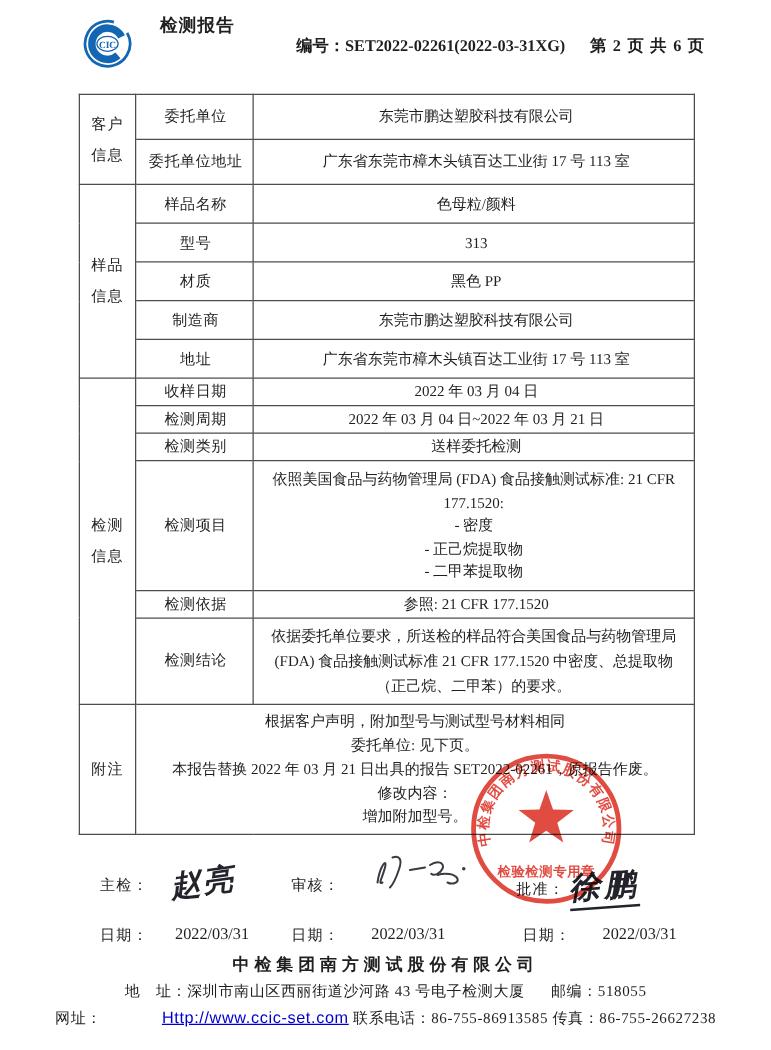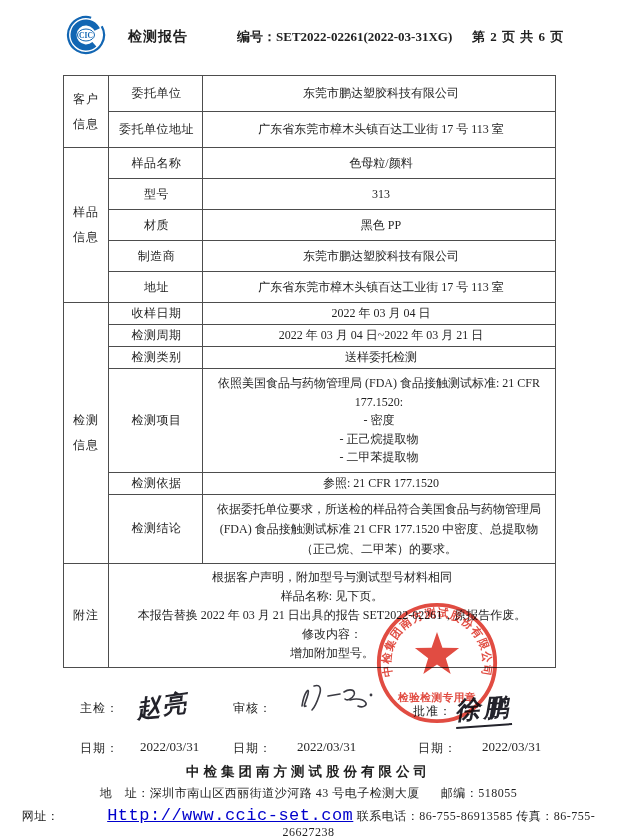--- a/index.html
+++ b/index.html
@@ -5,21 +5,21 @@
   * { margin:0; padding:0; box-sizing:border-box; }
   html,body { width:617px; background:#ffffff; }
   body {
     position:relative; width:617px; height:840px;
     font-family:"Liberation Serif","DejaVu Serif",serif;
     color:#1f1f1f; overflow:hidden;
   }
 
   
   .logo { position:absolute; left:66px; top:15px; width:40px; height:40px; }
-  .hdr-title { position:absolute; left:128px; top:28px; font-size:14px; font-weight:bold; letter-spacing:1px; }
+  .hdr-title { position:absolute; left:128px; top:12px; font-size:14px; font-weight:bold; letter-spacing:1px; }
   .hdr-no { position:absolute; left:237px; top:28px; font-size:13px; font-weight:bold; }
   .hdr-pages { position:absolute; left:472px; top:28px; font-size:13px; font-weight:bold; letter-spacing:1px; }
 
   
   table.report { position:absolute; left:63px; top:75px; width:492px; border-collapse:collapse; table-layout:fixed; }
   table.report td { border:1px solid #4d4d4d; font-size:12px; vertical-align:middle;text-align:center; }
   col.c1 { width:45px; } col.c2 { width:94px; } col.c3 { width:353px; }
   td.grp { text-align:center; line-height:25px; letter-spacing:1px; padding:2px 8px; }
   td.fld { padding:2px 6px 2px 8px; letter-spacing:0.5px; }
   td.val { padding:2px 6px 2px 10px; }
@@ -39,21 +39,21 @@
   .sig-reviewer-svg { position:absolute; left:292px; top:680px; }
 
   
   .stamp { position:absolute; left:374px; top:600px; width:126px; height:126px;
            opacity:0.88; mix-blend-mode:multiply; pointer-events:none; }
 
   
   .footer { position:absolute; left:0; top:763px; width:617px; text-align:center; }
   .f-company { font-size:13.5px; font-weight:bold; letter-spacing:4px; }
   .f-line { font-size:12px; margin-top:4px; letter-spacing:0.5px; }
-  .f-link { color:#0000cc; text-decoration:underline; font-family:Liberation Mono, monospace; font-size:17px; cursor:pointer;margin-left:48px; }
+  .f-link { color:#0000cc; text-decoration:underline; font-family:Liberation Sans, sans-serif; font-size:13px; cursor:pointer;margin-left:48px; }
 </style>
 </head>
 <body>
 
 <svg class="logo" viewBox="0 0 40 40">
   <circle cx="20" cy="20" r="18" fill="none" stroke="#1266b3" stroke-width="2.2" stroke-dasharray="80 14" transform="rotate(30 20 20)"></circle>
   <circle cx="20" cy="20" r="12.5" fill="none" stroke="#1266b3" stroke-width="6" stroke-dasharray="62 17" transform="rotate(48 20 20)"></circle>
   <ellipse cx="20" cy="20" rx="8.5" ry="6" fill="#ffffff" stroke="#1266b3" stroke-width="1"></ellipse>
   <text x="20" y="23" text-anchor="middle" font-size="7.5" font-weight="bold" fill="#1266b3" font-family="Liberation Serif, serif">CIC</text>
 </svg>
@@ -129,21 +129,21 @@
   </tr>
   <tr>
     <td class="fld">检测结论</td>
     <td class="concl">依据委托单位要求，所送检的样品符合美国食品与药物管理局 (FDA) 食品接触测试标准 21 CFR 177.1520 中密度、总提取物（正己烷、二甲苯）的要求。</td>
   </tr>
 
   <tr>
     <td class="grp">附注</td>
     <td class="notes" colspan="2">
       <div>根据客户声明，附加型号与测试型号材料相同</div>
-      <div>样品名称: 见下页。</div>
+      <div>委托单位: 见下页。</div>
       <div>本报告替换 2022 年 03 月 21 日出具的报告 SET2022-02261，原报告作废。</div>
       <div>修改内容：</div>
       <div>增加附加型号。</div>
     </td>
   </tr>
   </tbody>
 </table>
 
 <div class="sig-label" style="left:80px; top:700px;">主检：</div>
 <div class="sig-name sig-inspector">赵亮</div>

